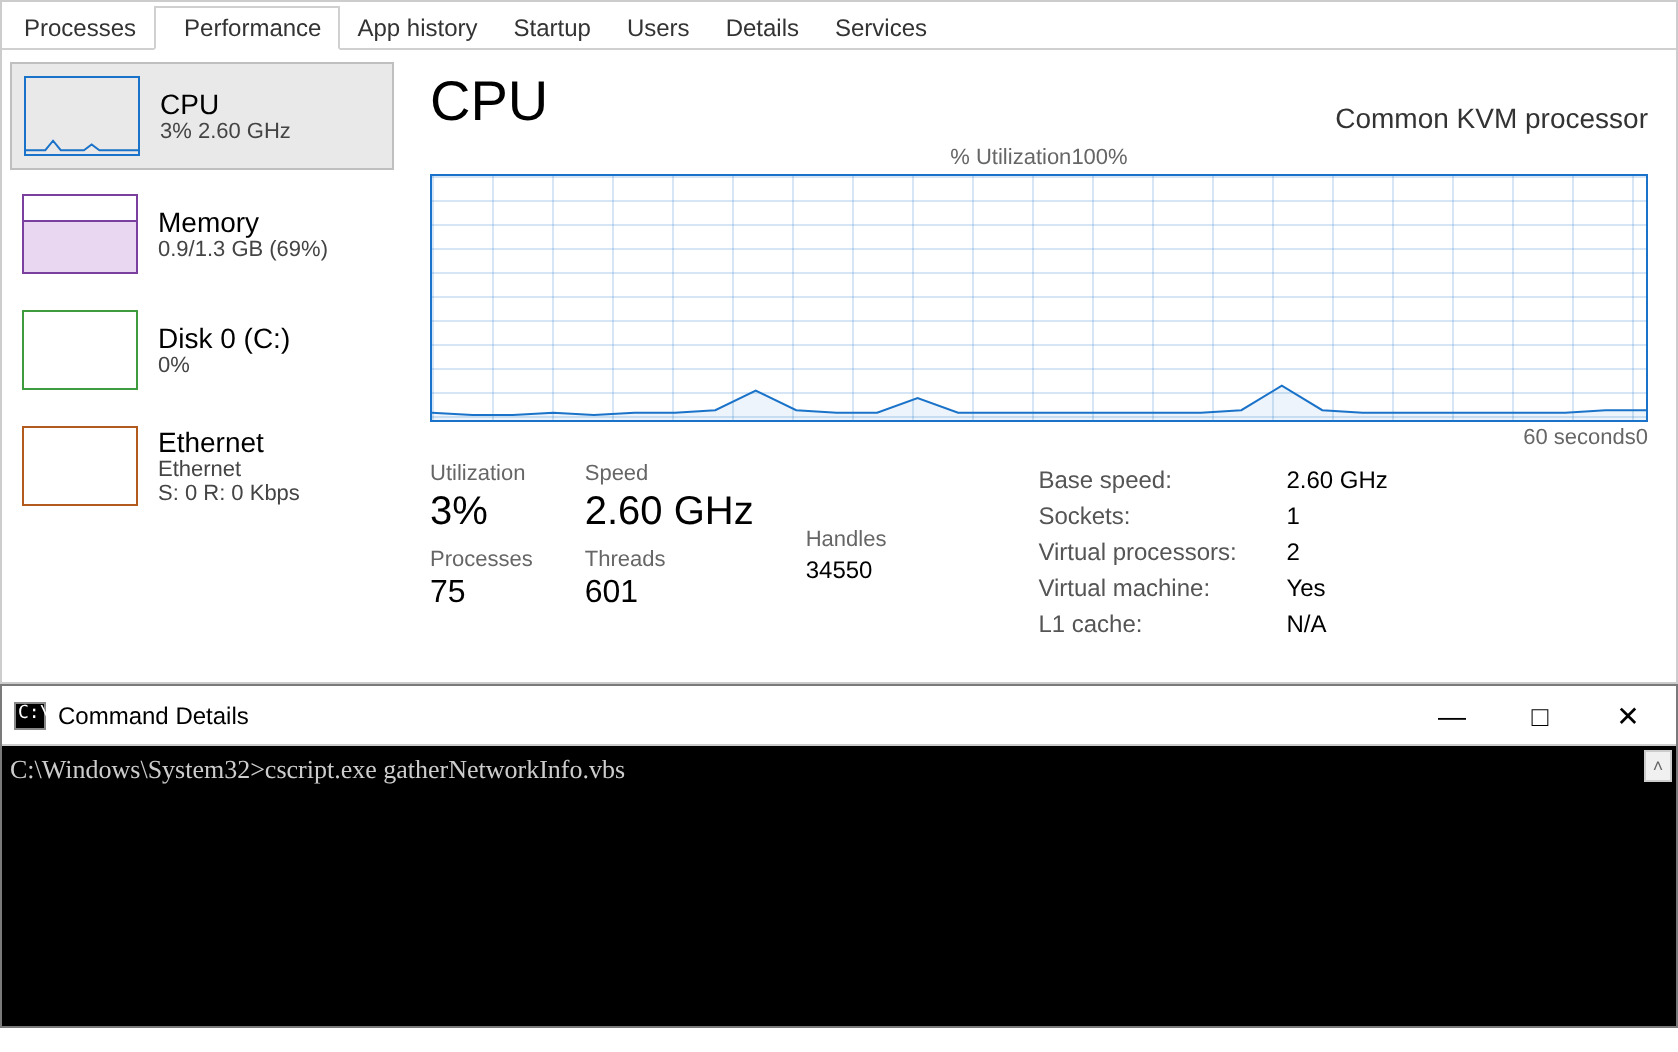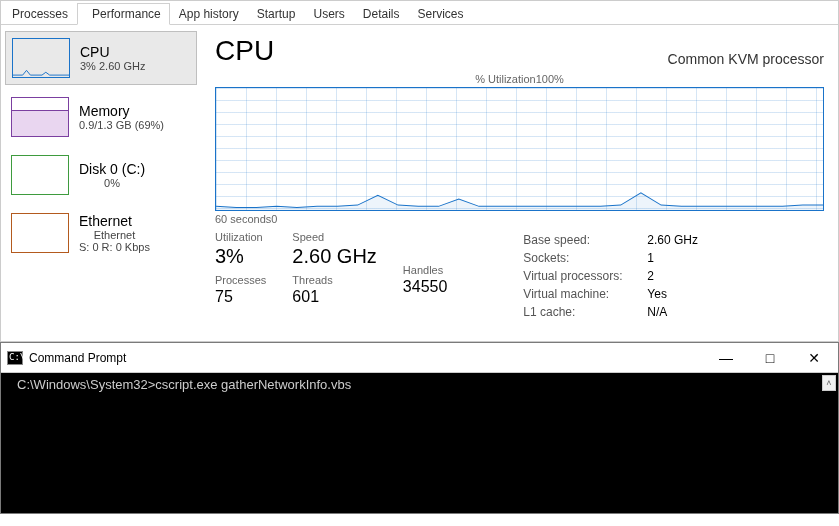--- a/index.html
+++ b/index.html
@@ -12,50 +12,50 @@
   .sidebar { width: 200px; padding: 6px 4px; display: flex; flex-direction: column; gap: 6px; }
   .sidebar-item { display: flex; gap: 10px; padding: 6px 4px 6px 6px; cursor: pointer; }
   .sidebar-item.active { background: #e9e9e9; border: 1px solid #bfbfbf; }
   .mini { width: 58px; height: 40px; border: 1px solid; position: relative; overflow: hidden; flex-shrink: 0; }
   .mini.cpu { border-color: #1a73c9; }
   .mini.mem { border-color: #7b3fa0; }
   .mini.disk { border-color: #3e9b3e; }
   .mini.eth { border-color: #b35a1e; }
   .sidebar-item .text { display: flex; flex-direction: column; justify-content: center; }
   .sidebar-item .title { font-size: 14px; color: #000; }
-  .sidebar-item .sub { font-size: 11px; color: #444; text-align: center; }
+  .sidebar-item .sub { font-size: 11px; color: #444; }
   .main { flex: 1; padding: 10px 14px 0 14px; }
   .main-head { display: flex; justify-content: space-between; align-items: flex-end; }
   .main-head .big { font-size: 28px; font-weight: 400; }
   .main-head .right { font-size: 14px; color: #333; }
   .graph-labels { display: flex; justify-content: center; font-size: 11px; color: #666; margin-top: 6px; }
   .graph { border: 1px solid #1a73c9; height: 124px; margin-top: 2px; position: relative; background:
     repeating-linear-gradient(to right, rgba(26,115,201,0.18) 0 1px, transparent 1px 30px),
     repeating-linear-gradient(to bottom, rgba(26,115,201,0.18) 0 1px, transparent 1px 12px); }
-  .x-axis { display: flex; justify-content: flex-start; font-size: 11px; color: #666; margin-top: 2px; }
+  .x-axis { display: flex; justify-content: flex-end; font-size: 11px; color: #666; margin-top: 2px; }
   .stats { display: flex; gap: 26px; margin-top: 6px; }
   .stat-col .label { font-size: 11px; color: #666; }
   .stat-col .val-big { font-size: 20px; margin-top: 2px; }
   .info-table { margin-left: 10px; }
   .info-row { display: flex; gap: 14px; font-size: 12px; line-height: 18px; margin-left: 40px; }
   .info-row .k { width: 110px; color: #555; }
   .info-row .v { color: #000; }
   
   .mini.cpu svg { width: 100%; height: 100%; display: block; }
   .graph svg { width: 100%; height: 100%; display: block; position: absolute; inset: 0; }
 
   
   .cmdwin { position: relative; border: 1px solid #7a7a7a; margin-top: 0; }
   .cmd-title { height: 30px; background: #fff; display: flex; align-items: center; justify-content: space-between; padding: 0 2px 0 6px; border-bottom: 1px solid #ccc; }
   .cmd-title .left { display: flex; align-items: center; gap: 6px; }
   .cmd-icon { width: 16px; height: 14px; background: #000; position: relative; border: 1px solid #888; }
   .cmd-icon .cax { position: absolute; left: 1px; top: 0; color: #fff; font: 9px/10px Consolas, monospace; }
   .win-controls { display: flex; }
   .win-btn { width: 44px; height: 30px; display: flex; align-items: center; justify-content: center; font-size: 14px; cursor: pointer; }
-  .cmd-body { background: #000; color: #ccc; font-family: Liberation Sans, sans-serif; font-size: 13px; height: 140px; padding: 4px 16px; white-space: pre; }
+  .cmd-body { background: #000; color: #ccc; font-family: Liberation Serif, serif; font-size: 13px; height: 140px; padding: 4px 4px; white-space: pre; }
   .scroll-hint { position: absolute; right: 2px; top: 32px; width: 14px; height: 16px; background: #f0f0f0; border: 1px solid #ccc; display: flex; align-items: center; justify-content: center; font-size: 9px; color: #666; }
 </style>
 </head>
 <body>
 
 <div class="taskmgr">
   <div class="tabs" id="tabs">
       <div class="tab">Processes</div>
       <div class="tab active">Performance</div>
       <div class="tab">App history</div>
@@ -130,21 +130,21 @@
         </div>
         <div class="stat-col">
           <div class="label">Speed</div>
           <div class="val-big">2.60 GHz</div>
           <div class="label" style="margin-top:6px">Threads</div>
           <div class="val-big" style="font-size:16px">601</div>
         </div>
         <div class="stat-col">
           <div style="height:33px"></div>
           <div class="label">Handles</div>
-          <div class="val-big" style="font-size:16px">34550</div>
+          <div class="val-big" style="font-size:12px">34550</div>
         </div>
         <div class="info-table" id="info-table">
             <div class="info-row">
               <div class="k">Base speed:</div>
               <div class="v">2.60 GHz</div>
             </div>
             <div class="info-row">
               <div class="k">Sockets:</div>
               <div class="v">1</div>
             </div>
@@ -165,21 +165,21 @@
     </div>
   </div>
 </div>
 
 <div class="cmdwin">
   <div class="cmd-title">
     <div class="left">
       <div class="cmd-icon">
           <span class="cax">C:\</span>
         </div>
-      <span>Command Prompt</span>
+      <span>Command Details</span>
     </div>
     <div class="win-controls">
       <div class="win-btn">—</div>
       <div class="win-btn">□</div>
       <div class="win-btn close">✕</div>
     </div>
   </div>
   <div class="scroll-hint">˄</div>
   <div class="cmd-body">C:\Windows\System32&gt;cscript.exe gatherNetworkInfo.vbs</div>
 </div>

